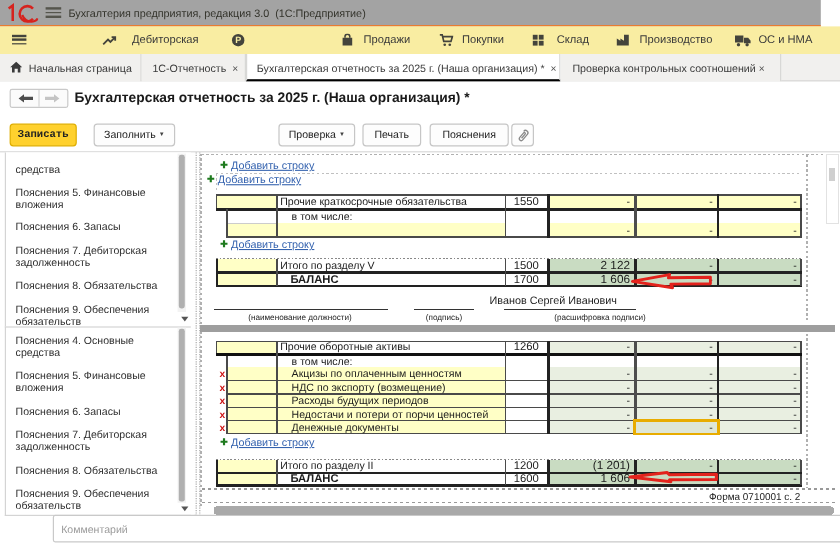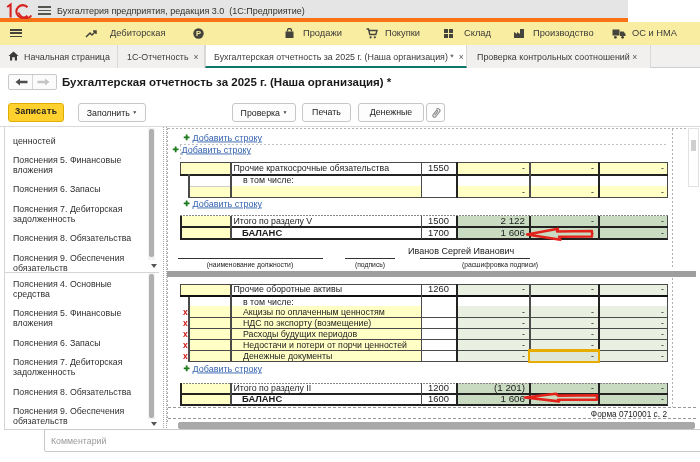--- a/index.html
+++ b/index.html
@@ -1,28 +1,28 @@
 <!DOCTYPE html>
 <html><head>
 <meta charset="utf-8">
 <style>
 * { margin:0; padding:0; box-sizing:border-box; }
 html,body { width:700px; height:462px; overflow:hidden; }
 body { font-family:"Liberation Sans", sans-serif; background:#fff; position:relative; }
 .abs { position:absolute; }
 
-#titlebar { left:0; top:0; width:628px; height:22px; background:#e5e5e5; border-bottom:4px solid #f97316; }
+#titlebar { left:0; top:0; width:684px; height:22px; background:#a3a3a3; border-bottom:1px solid #f97316; }
 #menubar { left:0; top:22px; width:700px; height:23px; background:#f9eda2; }
 .mitem { position:absolute; top:6px; font-size:9.3px; color:#3a3a3a; white-space:nowrap; }
 
 #tabbar { left:0; top:45px; width:700px; height:23px; background:#f1f0ee; border-bottom:1px solid #cfcfcf; }
 .tab { position:absolute; top:0; height:23px; background:#f1f0ee; border-right:1px solid #d8d8d6; font-size:8.9px; color:#3a3a3a; }
 .tab .tx { position:absolute; top:7px; white-space:nowrap; }
 .tabx { color:#555; font-size:8.5px; }
-#tab3 { background:#ffffff; border-bottom:2px solid #0f766e; border-left:1px solid #d8d8d6; }
+#tab3 { background:#ffffff; border-bottom:2px solid #000000; border-left:1px solid #d8d8d6; }
 
 #navrow { left:0; top:68px; width:700px; height:32px; background:#fff; }
 
 #btnrow { left:0; top:100px; width:700px; height:27px; background:#fff; border-bottom:1px solid #d9d9d9; }
 .btn { position:absolute; top:3px; height:19px; background:#fdfdfd; border:1px solid #c6c6c6; border-radius:3px; font-size:8.8px; color:#222; text-align:center; line-height:17px; white-space:nowrap; }
 #btn-save { background:#ffd12e; border-color:#dfae00; font-weight:bold;font-family:Liberation Mono, monospace; }
 .drop { font-size:5px; color:#444; vertical-align:1.5px; }
 
 .panel { position:absolute; left:4px; width:155px; overflow:hidden; background:#fff; border-left:1px solid #d4d4d4; }
 .pitem { padding:4.5px 0 4.5px 8px; width:136px; font-size:8.8px; line-height:10.3px; color:#2e2e2e; }
@@ -123,31 +123,31 @@
       <path d="M12.5 4 L8 0.5 V2.7 H0.5 V5.3 H8 V7.5 Z" fill="#c4c4c4"></path>
     </svg>
   <div class="abs" style="left:62px;top:8px;font-size:11.5px;font-weight:bold;color:#1a1a1a;">Бухгалтерская отчетность за 2025 г. (Наша организация) *</div>
 </div>
 
 <div class="abs" id="btnrow">
   <div class="btn" id="btn-save" style="left:8px;width:56px;">Записать</div>
   <div class="btn" style="left:78px;width:68px;">Заполнить <span class="drop">▼</span></div>
   <div class="btn" style="left:232px;width:64px;">Проверка <span class="drop">▼</span></div>
   <div class="btn" style="left:302px;width:49px;">Печать</div>
-  <div class="btn" style="left:358px;width:66px;">Денежные</div>
+  <div class="btn" style="left:358px;width:66px;">Пояснения</div>
   <div class="btn" style="left:426px;width:19px;"><svg width="12" height="14" viewBox="0 0 12 14" style="margin-top:2px;">
         <g transform="rotate(40 6 7)">
           <path d="M4 4 a2 2 0 0 1 4 0 v6 a1.6 1.6 0 0 1 -3.2 0 v-5 a0.8 0.8 0 0 1 1.6 0 v4.6" stroke="#8a8a8a" stroke-width="1.1" fill="none"></path>
         </g>
       </svg></div>
 </div>
 
 <div class="abs panel" style="top:127px;height:145px;">
   <div style="margin-top:4px;">
-    <div class="pitem">ценностей</div>
+    <div class="pitem">средства</div>
     <div class="pitem">Пояснения 5. Финансовые вложения</div>
     <div class="pitem">Пояснения 6. Запасы</div>
     <div class="pitem">Пояснения 7. Дебиторская задолженность</div>
     <div class="pitem">Пояснения 8. Обязательства</div>
     <div class="pitem">Пояснения 9. Обеспечения обязательств</div>
   </div>
 </div>
 <div class="abs panel" style="top:272px;height:158px;border-top:1px solid #d4d4d4;border-bottom:1px solid #d4d4d4;">
   <div style="margin-top:1px;">
     <div class="pitem">Пояснения 4. Основные средства</div>

